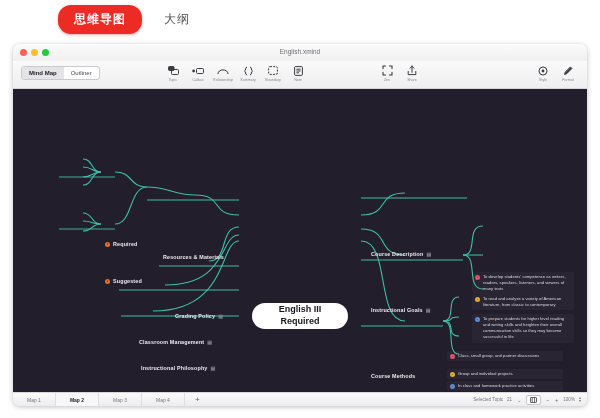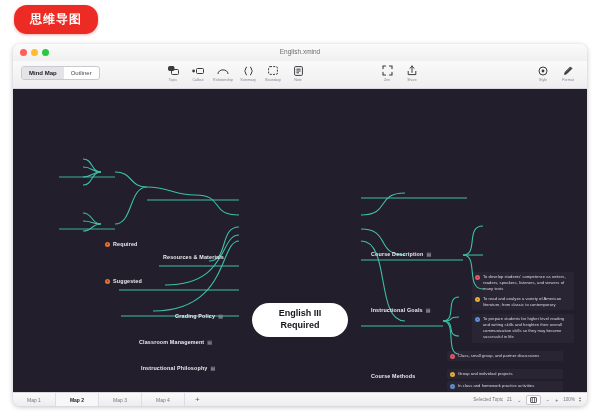--- a/index.html
+++ b/index.html
@@ -11,20 +11,21 @@
   }
 
   
   #page-tabs {
     height: 38px;
     display: flex;
     align-items: center;
     gap: 6px;
     padding-left: 14px;
     background: #ffffff;
+    margin-left: 44px;
   }
   .ptab {
     font-size: 12px;
     padding: 6px 16px;
     border-radius: 13px;
     color: #555;
     letter-spacing: 1px;
     white-space: nowrap;
   }
   .ptab.active {
@@ -118,21 +119,21 @@
     align-items: center;
     gap: 3px;
     letter-spacing: .15px;
   }
   .node.wrap { white-space: normal; align-items: flex-start; }
 
   
   #central {
     position:absolute;
     left:239px; top:214px;
-    width:96px; height:34px;
+    width:96px; height:26px;
     background:#ffffff;
     border-radius:21px;
     display:flex; align-items:center; justify-content:center;
     text-align:center;
     font-size:9px; font-weight:bold; color:#17141d;
     line-height:1.3;
   }
 
   .note-ico { color:#8e8ea0; font-size:5px; }
 
@@ -188,20 +189,21 @@
     padding:1px 3px; display:flex; align-items:center; gap:2px;
   }
   .sbtn { font-size:5px; color:#5b5b60; padding:0 1px; }
   .stepper { display:flex; flex-direction:column; line-height:.6; font-size:4px; color:#77777d; }
 </style>
 </head>
 <body>
 
 <div id="page-tabs">
   <div class="ptab active">思维导图</div>
+  <div class="ptab">大纲</div>
 </div>
 
 <div id="app-window">
 
   <div id="title-bar">
     <div id="traffic">
       <span class="tl r"></span>
       <span class="tl y"></span>
       <span class="tl g"></span>
     </div>

